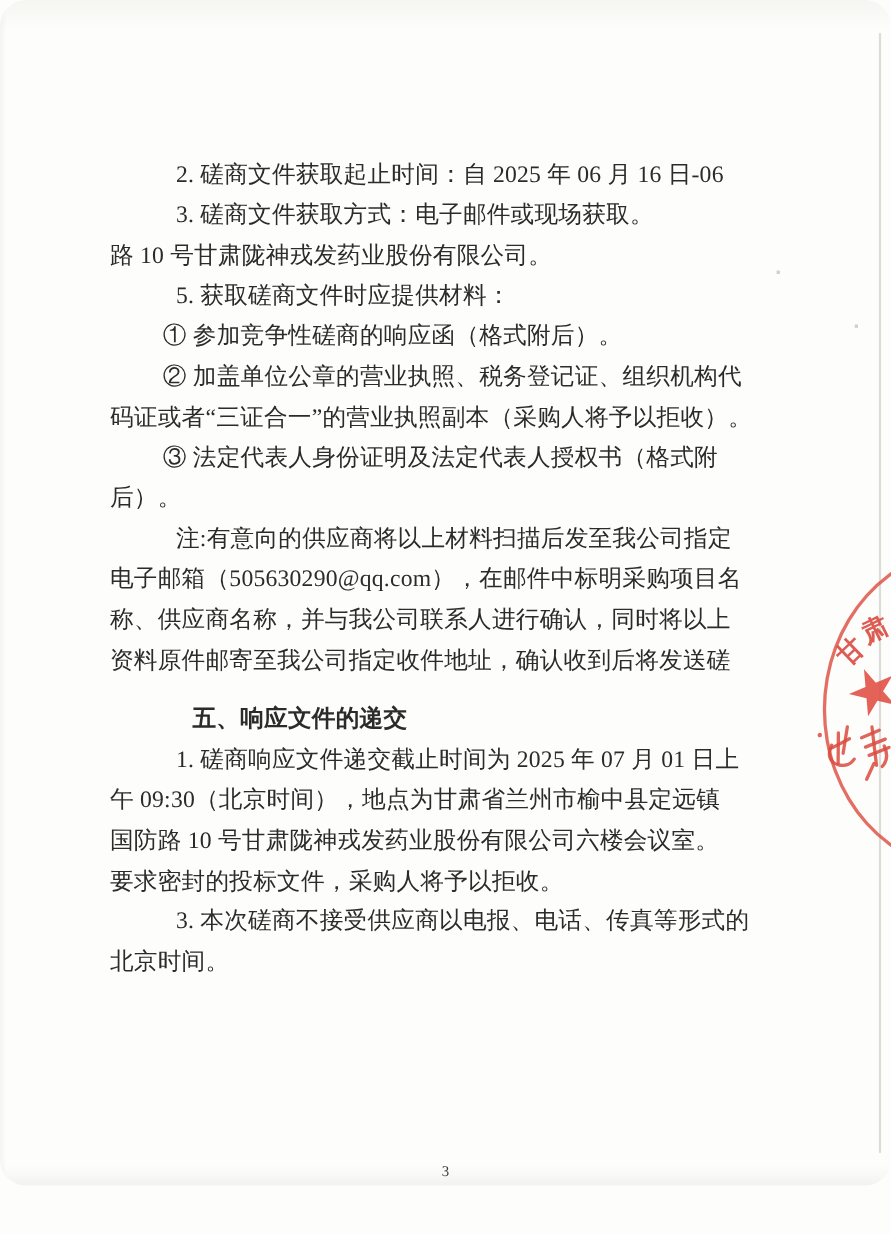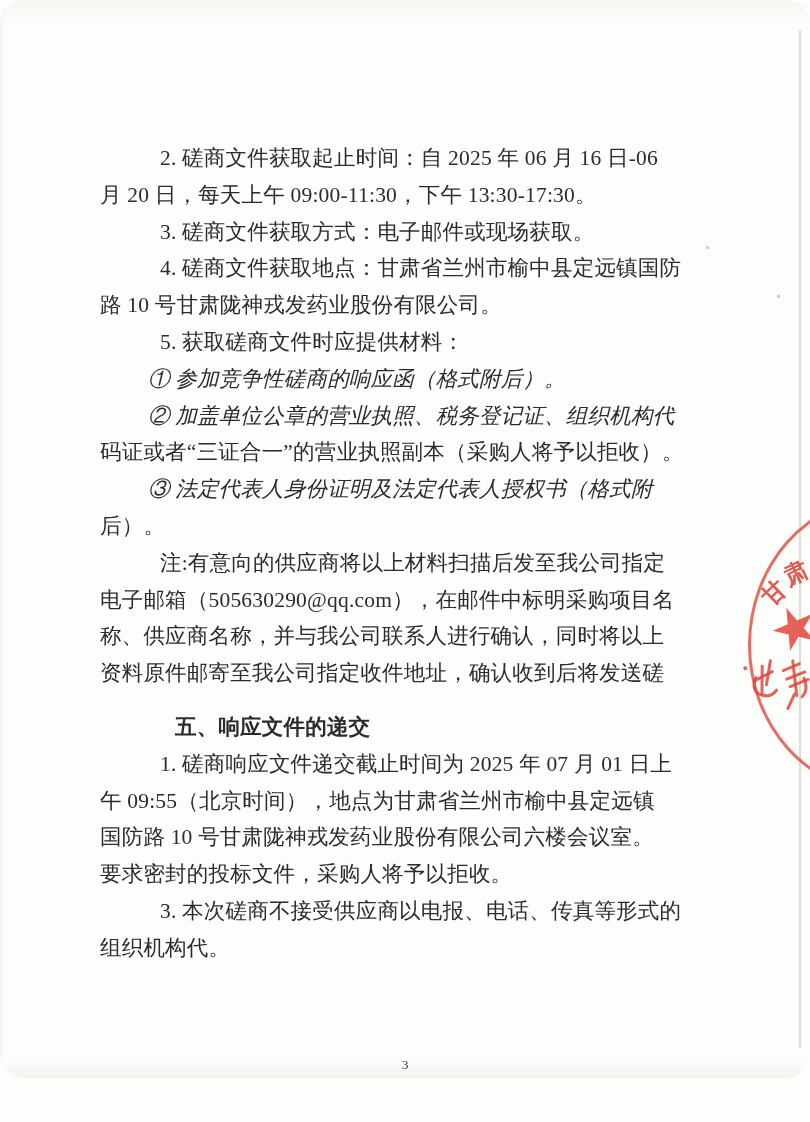--- a/index.html
+++ b/index.html
@@ -21,21 +21,21 @@
   .speck{position:absolute;width:3px;height:3px;background:rgba(120,120,120,0.35);}
 
   
   .doc-body{
     position:absolute;left:100px;top:140px;width:618px;
     color:#2b2b2b;font-size:21.5px;letter-spacing:0.2px;
   }
   .line{height:36.8px;line-height:36.8px;white-space:nowrap;}
   .para.p-section{margin-top:17px;font-weight:bold;}
   .para.p-indent  > .line.first{padding-left:60px;}
-  .para.p-circled > .line.first{padding-left:48px;font-style:italic;}
+  .para.p-circled > .line.first{padding-left:48px;}
   .para.p-section > .line.first{padding-left:75px;}
 
   
   .stamp-ellipse{
     position:absolute;left:748px;top:497px;width:260px;height:290px;
     border:3.5px solid rgba(219,70,58,0.78);border-radius:50%;
   }
   .stamp-star{
     position:absolute;left:769px;top:601px;
     font-family:"DejaVu Sans",sans-serif;font-size:56px;line-height:56px;
@@ -62,27 +62,25 @@
   <div class="band-top"></div>
   <div class="band-bottom"></div>
   <div class="band-left"></div>
   <div class="crease"></div>
   <div class="speck" style="left:706px;top:246px;"></div>
   <div class="speck" style="left:777px;top:295px;"></div>
 
   <div class="doc-body" id="doc-body">
       <div class="para p-indent">
         <div class="line first">2. 磋商文件获取起止时间：自 2025 年 06 月 16 日-06</div>
-        <div class="line">月 20 日，每天上午 09:00-11:30，下午 13:30-17:30。</div>
       </div>
       <div class="para p-indent">
         <div class="line first">3. 磋商文件获取方式：电子邮件或现场获取。</div>
       </div>
       <div class="para p-indent">
-        <div class="line first">4. 磋商文件获取地点：甘肃省兰州市榆中县定远镇国防</div>
         <div class="line">路 10 号甘肃陇神戎发药业股份有限公司。</div>
       </div>
       <div class="para p-indent">
         <div class="line first">5. 获取磋商文件时应提供材料：</div>
       </div>
       <div class="para p-circled">
         <div class="line first">① 参加竞争性磋商的响应函（格式附后）。</div>
       </div>
       <div class="para p-circled">
         <div class="line first">② 加盖单位公章的营业执照、税务登记证、组织机构代</div>
@@ -96,29 +94,29 @@
         <div class="line first">注:有意向的供应商将以上材料扫描后发至我公司指定</div>
         <div class="line">电子邮箱（505630290@qq.com），在邮件中标明采购项目名</div>
         <div class="line">称、供应商名称，并与我公司联系人进行确认，同时将以上</div>
         <div class="line">资料原件邮寄至我公司指定收件地址，确认收到后将发送磋</div>
       </div>
       <div class="para p-section">
         <div class="line first">五、响应文件的递交</div>
       </div>
       <div class="para p-indent">
         <div class="line first">1. 磋商响应文件递交截止时间为 2025 年 07 月 01 日上</div>
-        <div class="line">午 09:55（北京时间），地点为甘肃省兰州市榆中县定远镇</div>
+        <div class="line">午 09:30（北京时间），地点为甘肃省兰州市榆中县定远镇</div>
         <div class="line">国防路 10 号甘肃陇神戎发药业股份有限公司六楼会议室。</div>
       </div>
       <div class="para p-indent">
         <div class="line">要求密封的投标文件，采购人将予以拒收。</div>
       </div>
       <div class="para p-indent">
         <div class="line first">3. 本次磋商不接受供应商以电报、电话、传真等形式的</div>
-        <div class="line">组织机构代。</div>
+        <div class="line">北京时间。</div>
       </div>
     </div>
 
   <div class="stamp-ellipse"></div>
   <span class="stamp-star">★</span>
   <span class="stamp-char c1">甘</span>
   <span class="stamp-char c2">肃</span>
   <svg class="stamp-svg" width="70" height="70" viewBox="0 0 70 70">
     <g stroke="rgba(219,75,64,0.85)" stroke-width="3" fill="none" stroke-linecap="round">
       <circle cx="7" cy="11" r="2" fill="rgba(219,75,64,0.85)" stroke="none"></circle>

